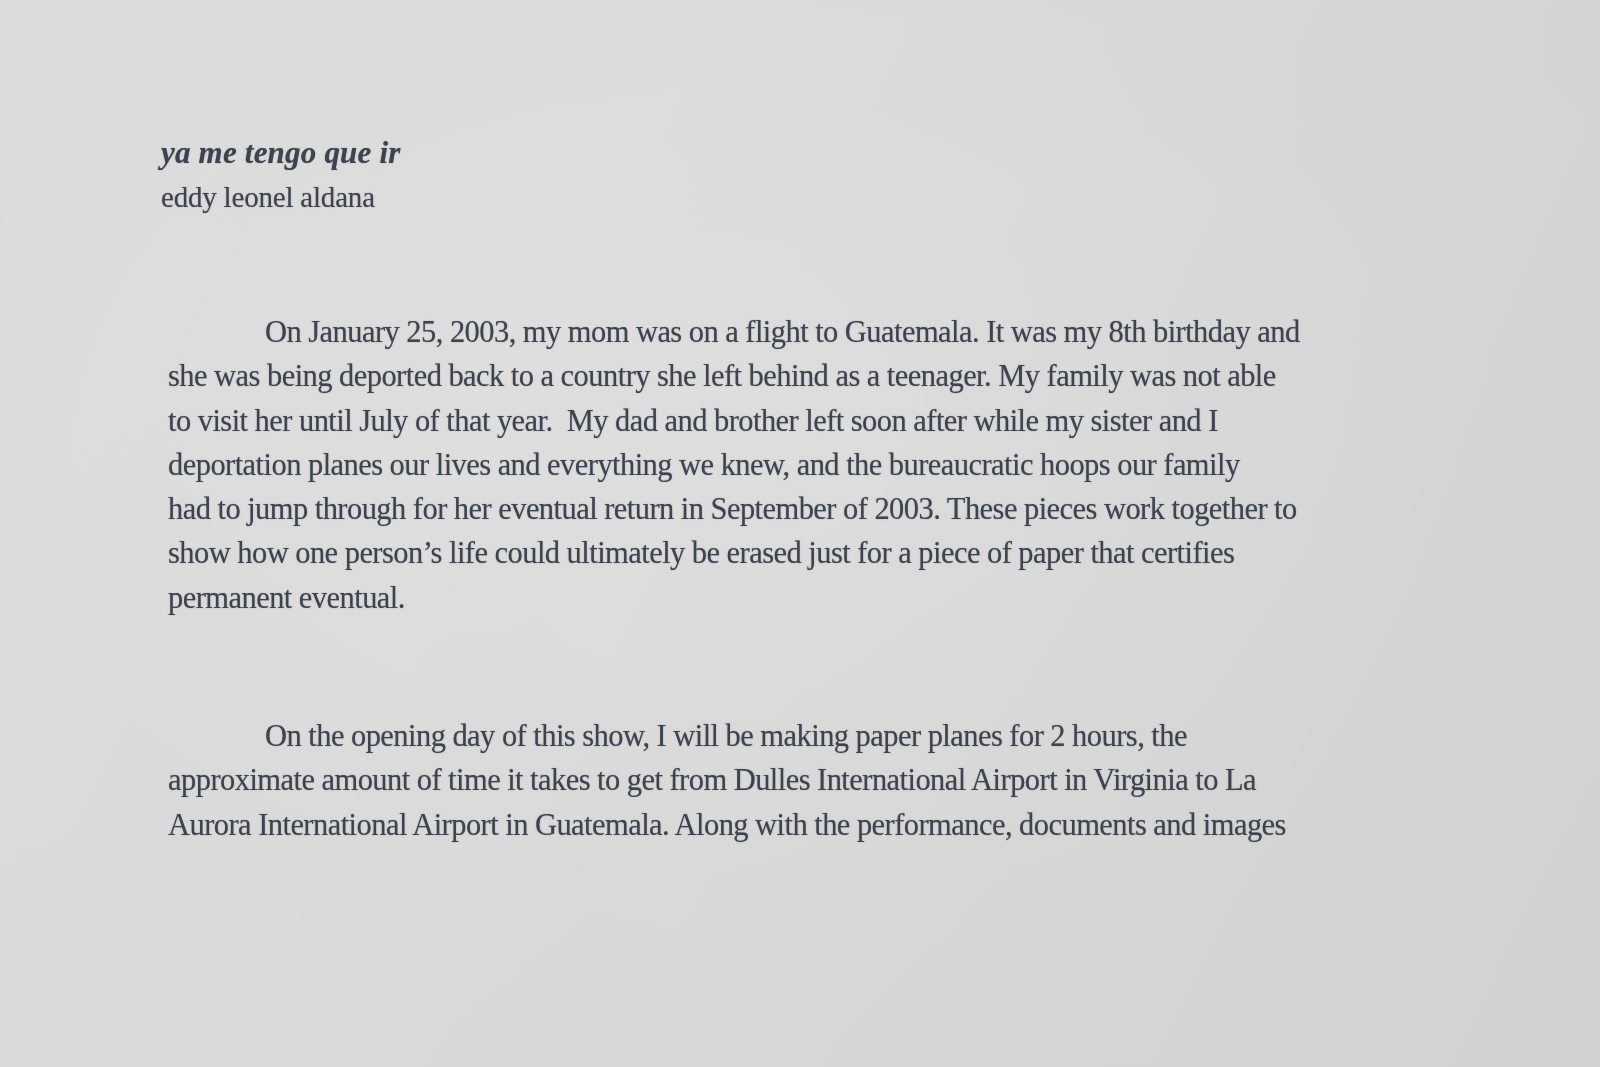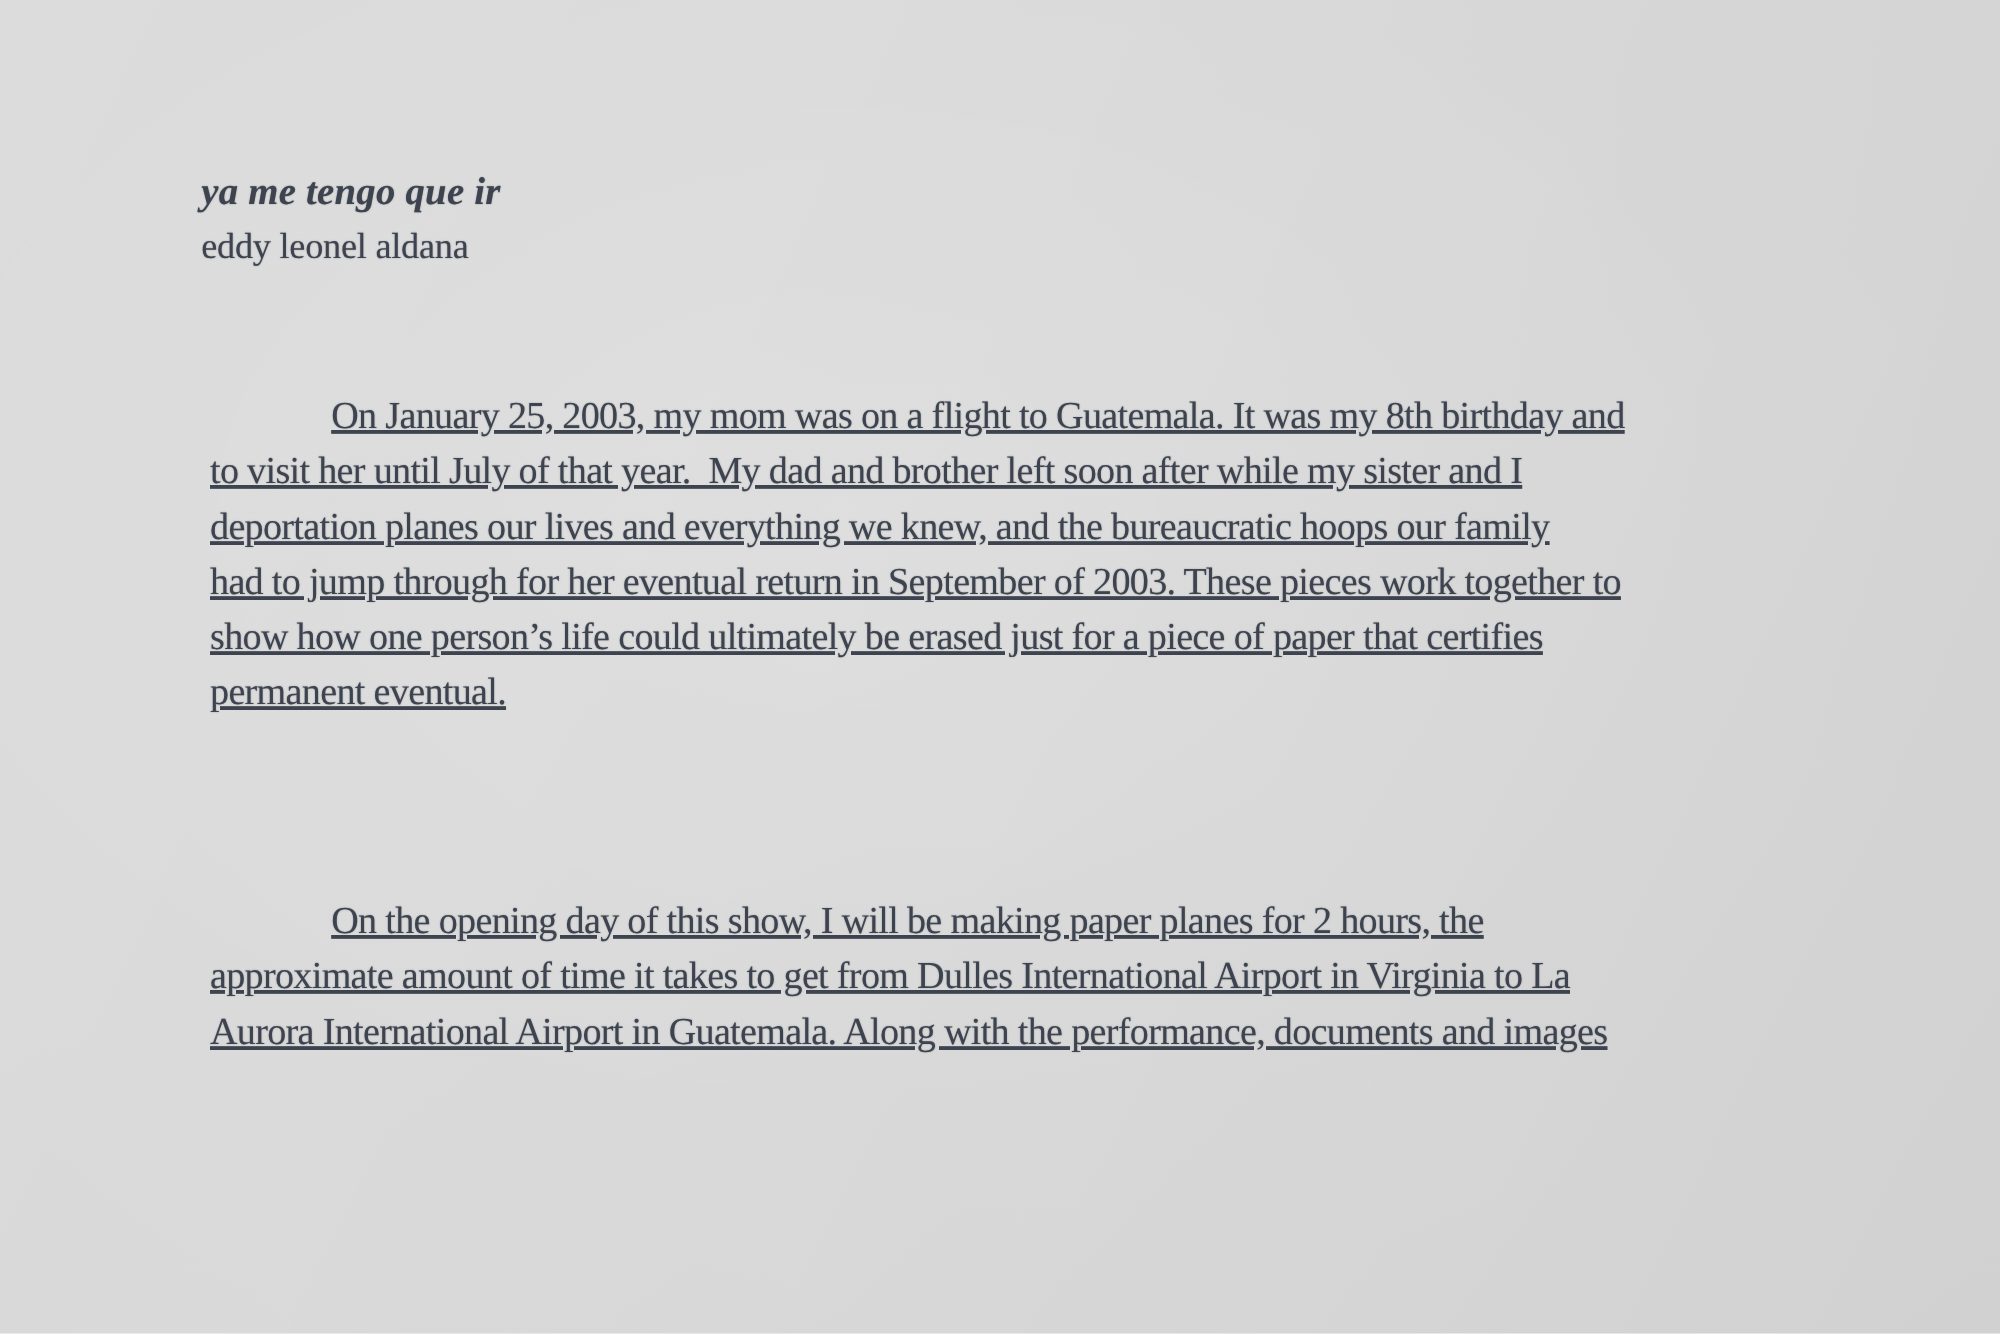--- a/index.html
+++ b/index.html
@@ -54,39 +54,39 @@
     position: absolute;
     left: 168px;
     width: 1330px;
     font-size: 30.5px;
     line-height: 44.3px;
     letter-spacing: -0.55px;
     text-shadow: 0 0 1.2px rgba(62,67,80,0.5);
   }
   .statement-paragraph .text-line {
     white-space: pre-wrap;
-    text-decoration: underline;
   }
   .statement-paragraph .text-line:first-child {
     text-indent: 97px;
   }
   #paragraph-1 { top: 310px; }
   #paragraph-2 { top: 714px; }
 </style>
 </head>
 <body>
 
 <div class="photo-paper">
   <div class="title-block">
     <div class="artwork-title">ya me tengo que ir</div>
     <div class="artist-name">eddy leonel aldana</div>
   </div>
 
   <div id="paragraph-1" class="statement-paragraph">
       <div class="text-line">On January 25, 2003, my mom was on a flight to Guatemala. It was my 8th birthday and</div>
+      <div class="text-line">she was being deported back to a country she left behind as a teenager. My family was not able</div>
       <div class="text-line">to visit her until July of that year.  My dad and brother left soon after while my sister and I</div>
       <div class="text-line">deportation planes our lives and everything we knew, and the bureaucratic hoops our family</div>
       <div class="text-line">had to jump through for her eventual return in September of 2003. These pieces work together to</div>
       <div class="text-line">show how one person’s life could ultimately be erased just for a piece of paper that certifies</div>
       <div class="text-line">permanent eventual.</div>
     </div>
 
   <div id="paragraph-2" class="statement-paragraph">
       <div class="text-line">On the opening day of this show, I will be making paper planes for 2 hours, the</div>
       <div class="text-line">approximate amount of time it takes to get from Dulles International Airport in Virginia to La</div>

